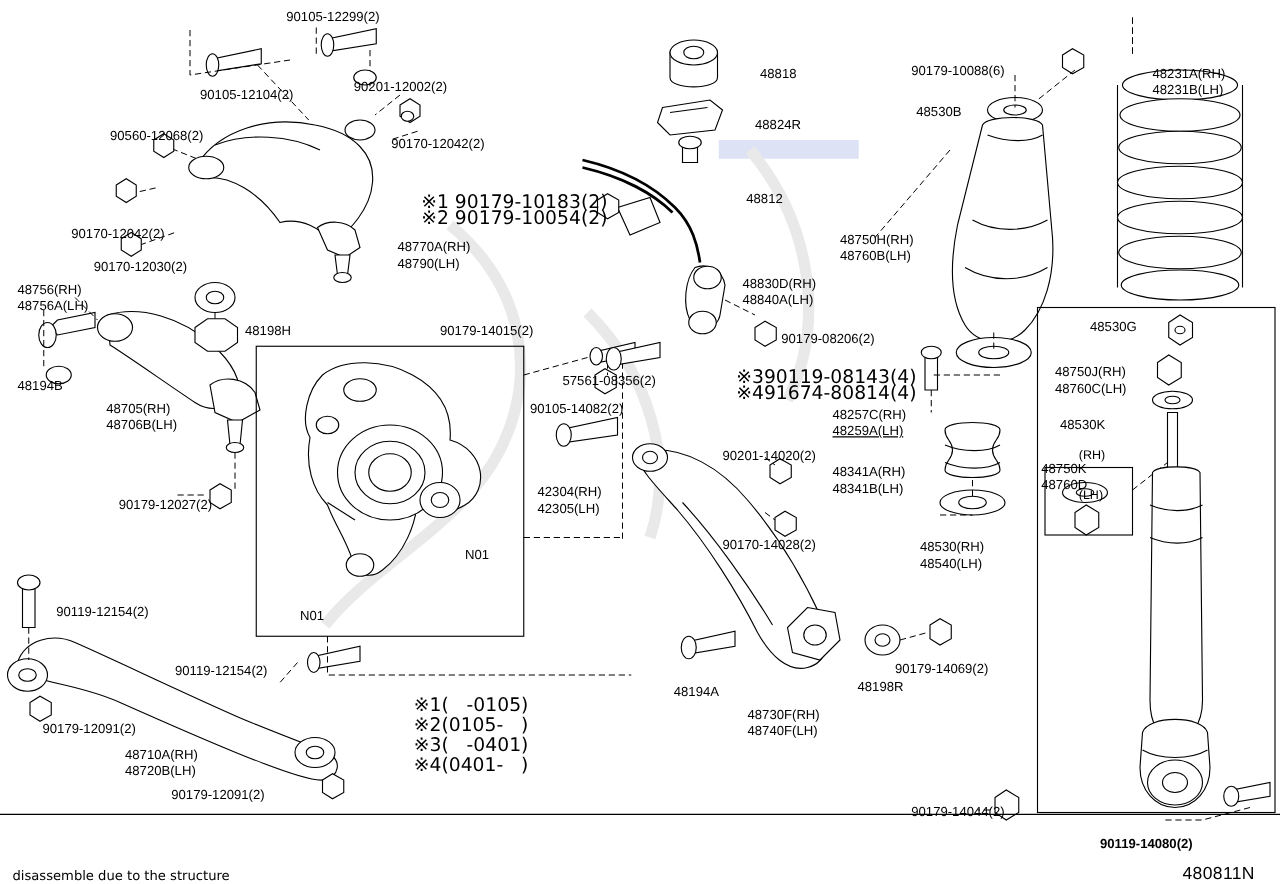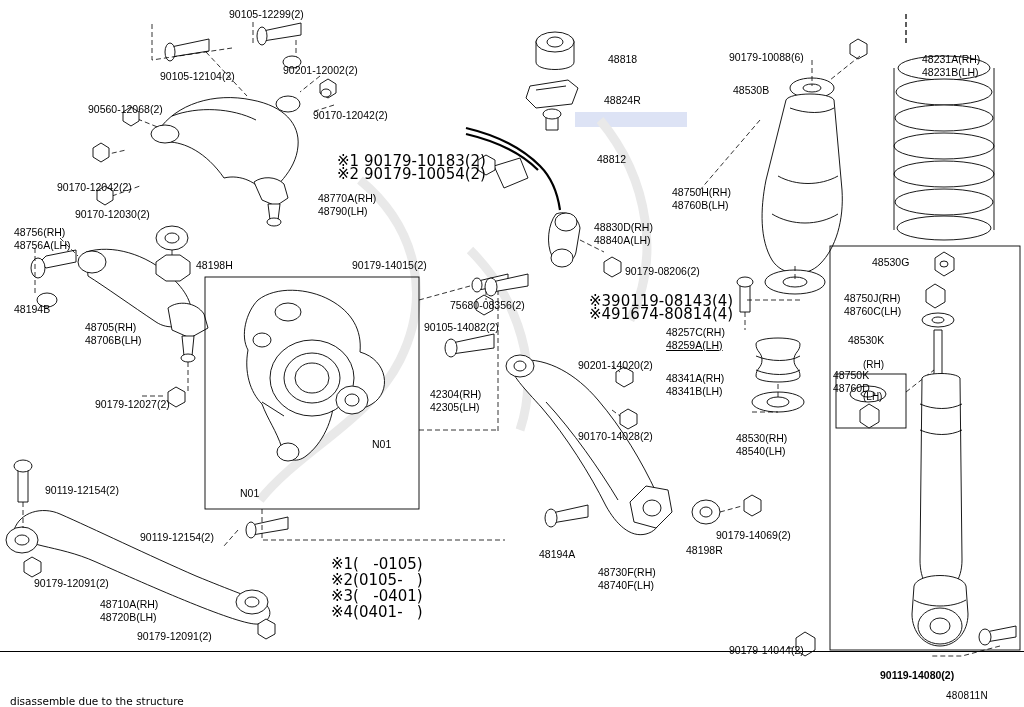--- a/index.html
+++ b/index.html
@@ -10,21 +10,21 @@
   .lbl.small{font-size:10px;line-height:11.5px;}
   .lbl.jp{font-size:15px;line-height:13px;font-family:"DejaVu Sans", sans-serif;}
   svg{position:absolute;left:0;top:0;}
   .ln{stroke:#000;stroke-width:0.8;fill:none;}
   .dash{stroke:#000;stroke-width:0.8;fill:none;stroke-dasharray:5 3;}
   .part{fill:#ffffff;stroke:#000;stroke-width:0.9;}
   .partnf{fill:none;stroke:#000;stroke-width:0.9;}
   .wm{fill:none;stroke:#e9e9e9;stroke-width:9;}
   .hl{position:absolute;background:#dde3f5;border:0;}
   .foot{position:absolute;font-size:10.5px;line-height:14px;font-family:"DejaVu Sans", sans-serif;}
-  .idcode{position:absolute;font-size:10px;letter-spacing:0.3px;}
+  .idcode{position:absolute;font-size:14px;letter-spacing:0.3px;}
   .sep{position:absolute;background:#000;height:1px;}
 </style>
 </head>
 <body>
 
 <div id="stage">
 
   <div class="hl" style="left:575px;top:112px;width:112px;height:15px;"></div>
 
   <svg width="1024" height="707">
@@ -303,21 +303,21 @@
   <div class="lbl" style="left:45px;top:484px;">90119-12154(2)</div>
   <div class="lbl" style="left:140px;top:531px;">90119-12154(2)</div>
   <div class="lbl" style="left:34px;top:577px;">90179-12091(2)</div>
   <div class="lbl" style="left:100px;top:598px;">48710A(RH)</div>
   <div class="lbl" style="left:100px;top:611px;">48720B(LH)</div>
   <div class="lbl" style="left:137px;top:630px;">90179-12091(2)</div>
   <div class="lbl" style="left:372px;top:438px;">N01</div>
   <div class="lbl" style="left:240px;top:487px;">N01</div>
   <div class="lbl" style="left:430px;top:388px;">42304(RH)</div>
   <div class="lbl" style="left:430px;top:401px;">42305(LH)</div>
-  <div class="lbl" style="left:450px;top:299px;">75680-08356(2)</div>
+  <div class="lbl" style="left:450px;top:299px;">57561-08356(2)</div>
   <div class="lbl" style="left:424px;top:321px;">90105-14082(2)</div>
   <div class="lbl" style="left:608px;top:53px;">48818</div>
   <div class="lbl" style="left:604px;top:94px;">48824R</div>
   <div class="lbl" style="left:597px;top:153px;">48812</div>
   <div class="lbl jp" style="left:337px;top:155px;">※1 90179-10183(2)</div>
   <div class="lbl jp" style="left:337px;top:168px;">※2 90179-10054(2)</div>
   <div class="lbl" style="left:594px;top:221px;">48830D(RH)</div>
   <div class="lbl" style="left:594px;top:234px;">48840A(LH)</div>
   <div class="lbl" style="left:625px;top:265px;">90179-08206(2)</div>
   <div class="lbl jp" style="left:589px;top:295px;">※390119-08143(4)</div>

